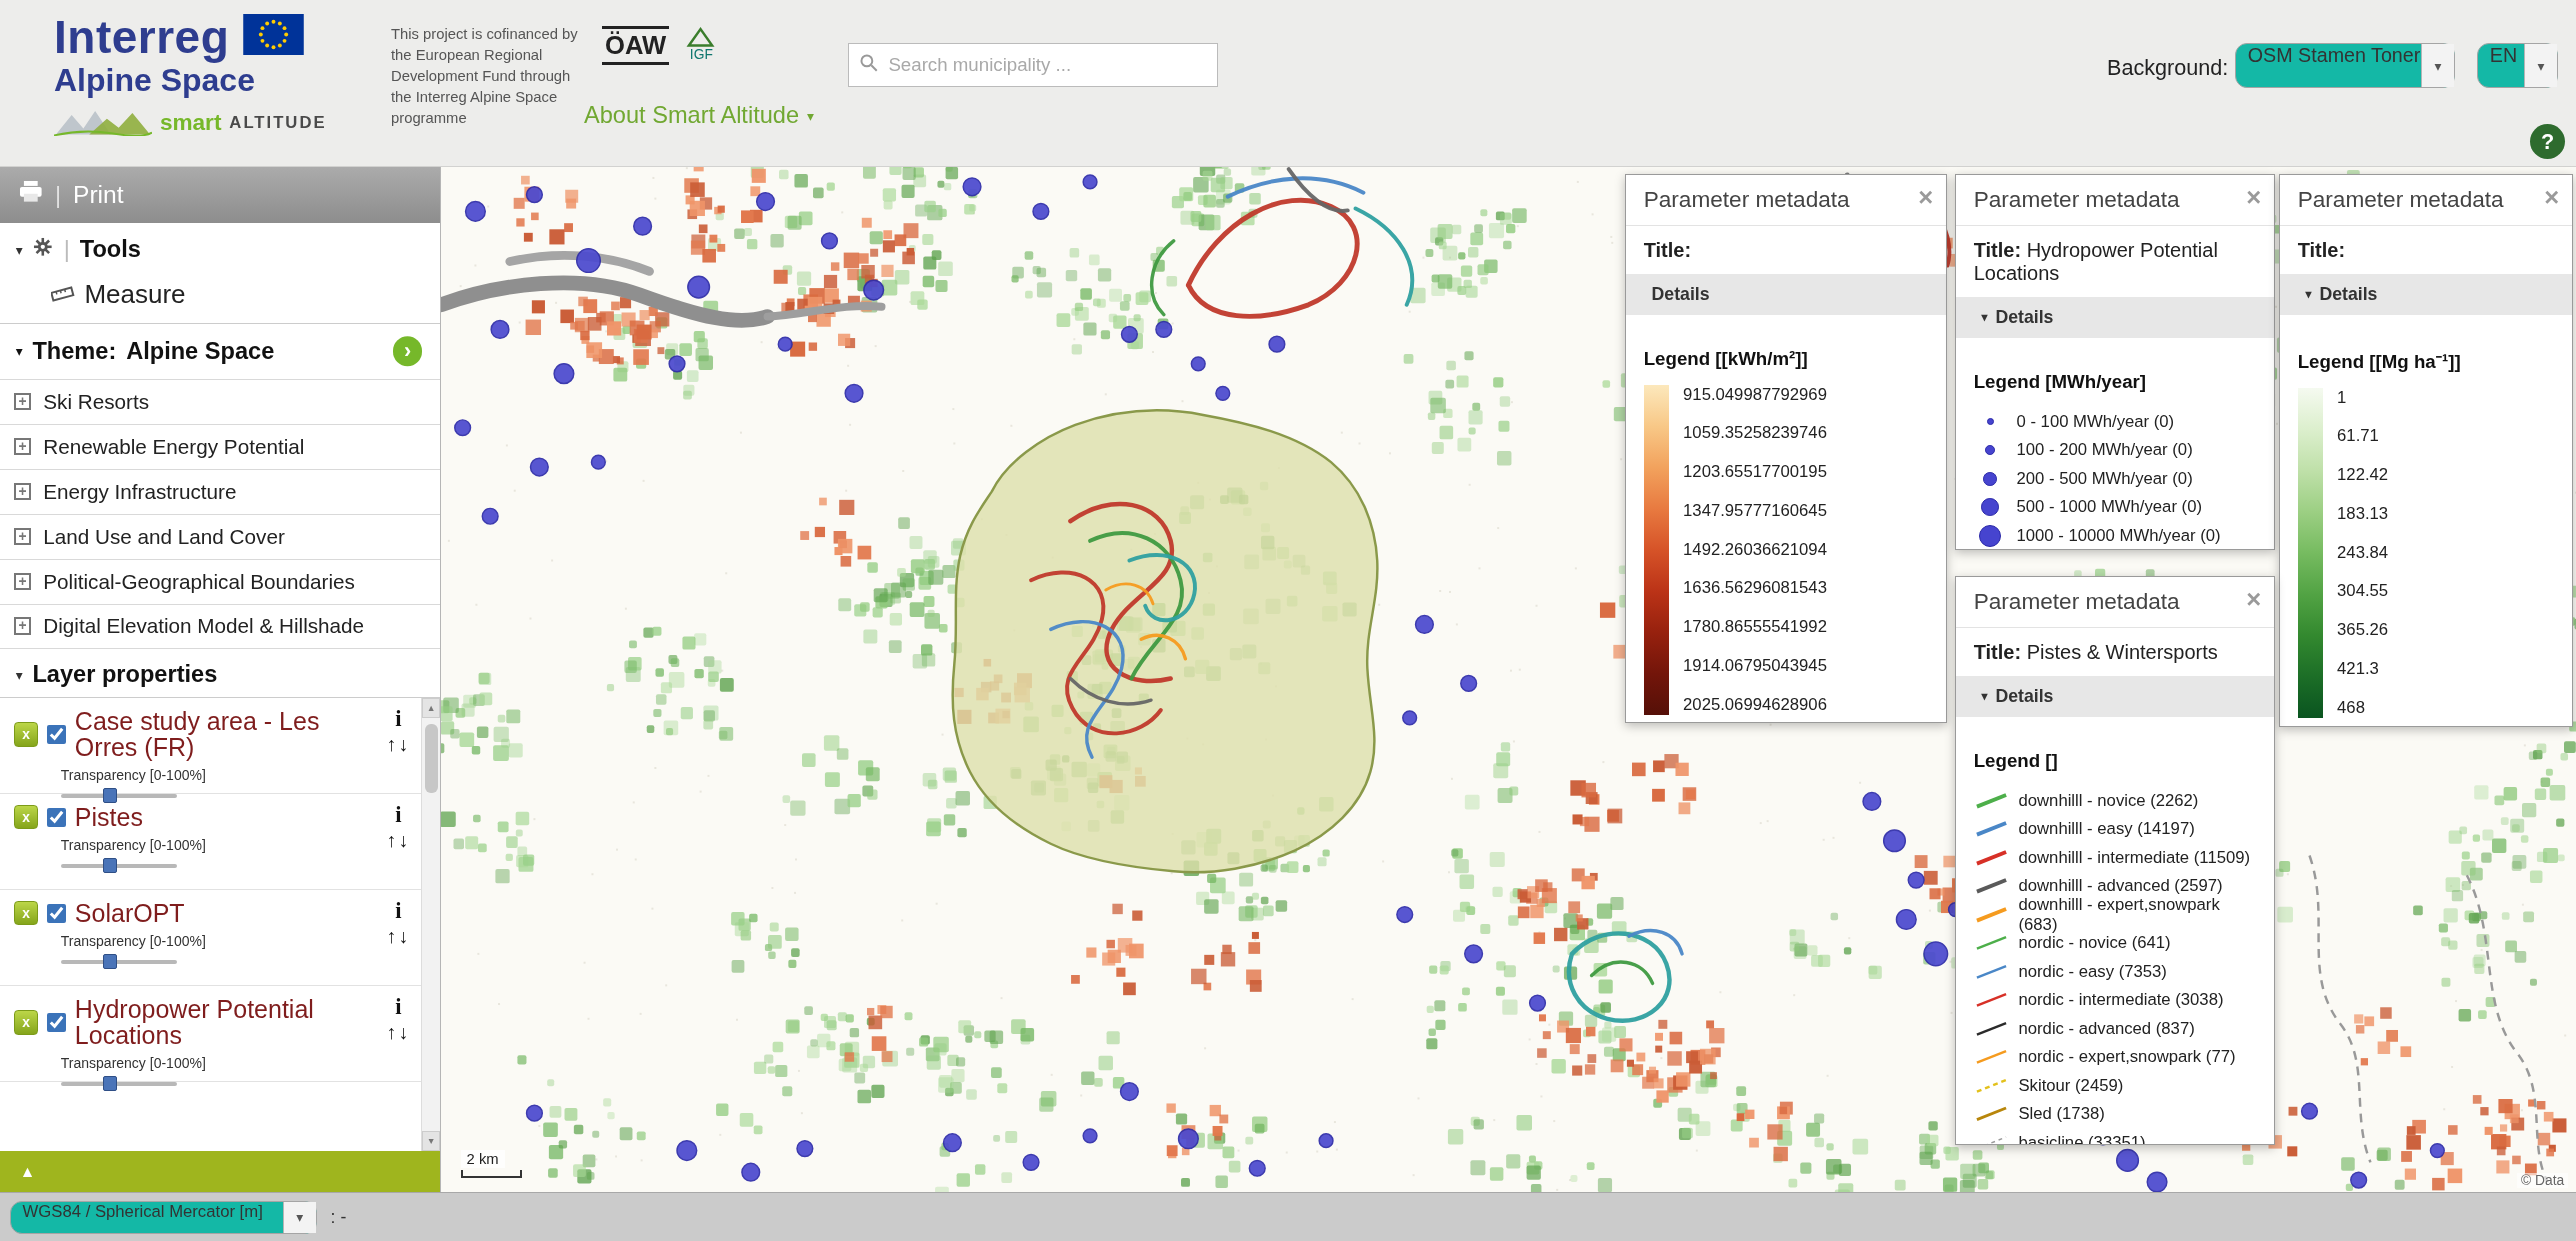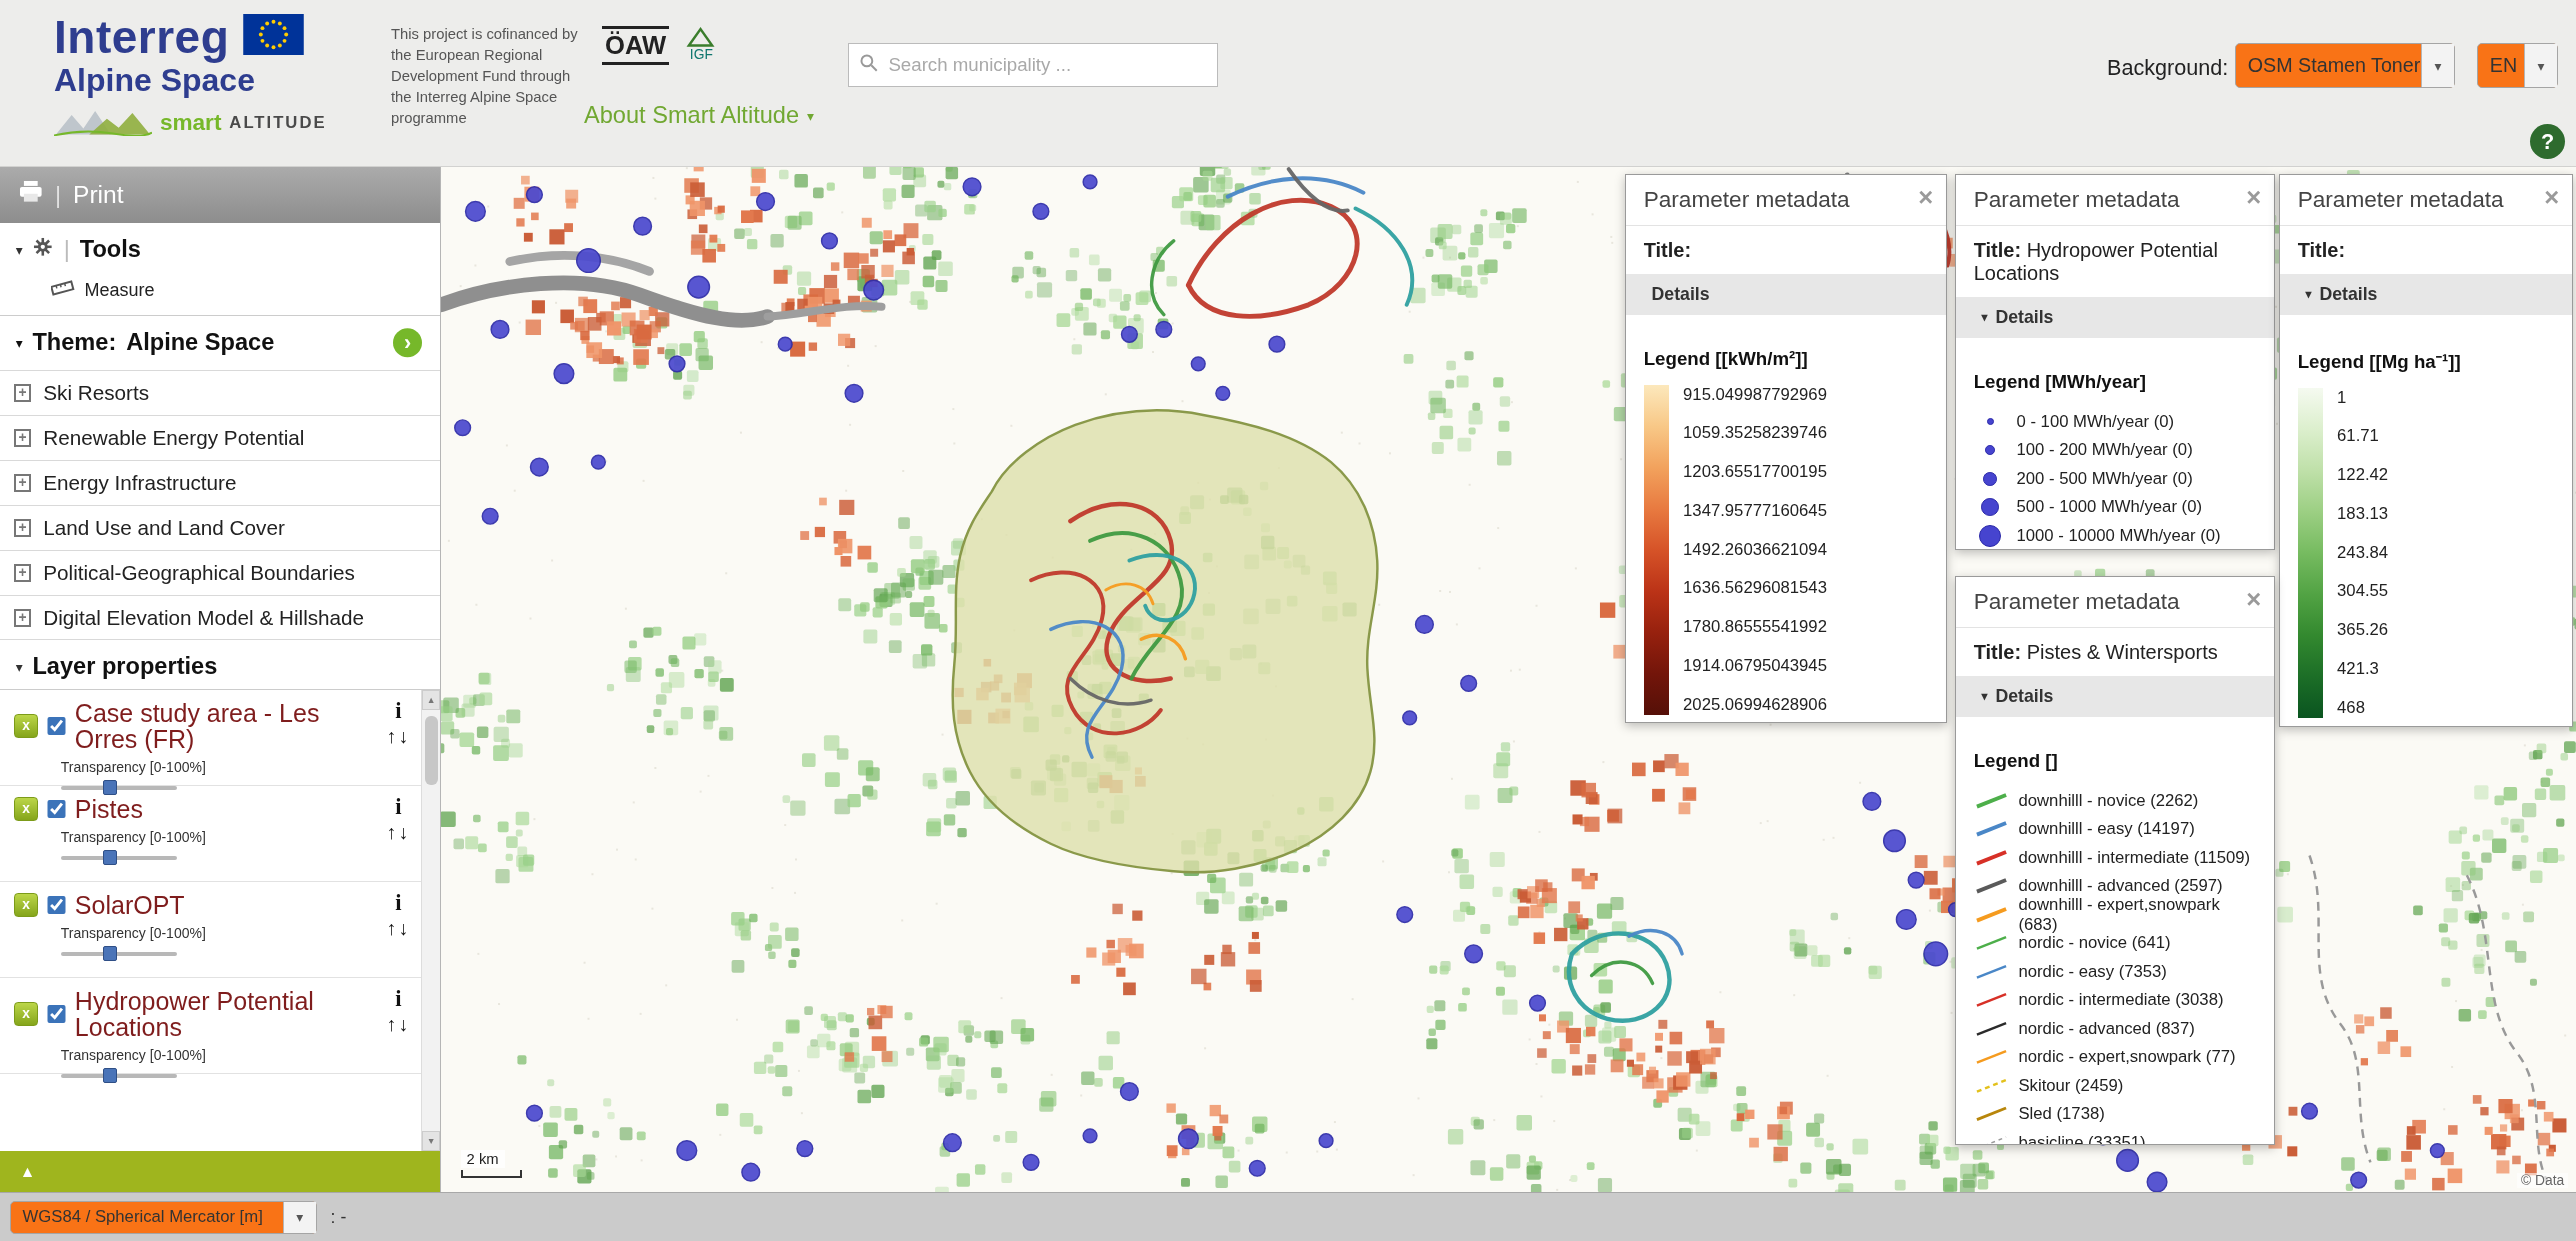--- a/index.html
+++ b/index.html
@@ -18,36 +18,36 @@
 .cofinance{position:absolute;left:391px;top:23.6px;width:187px;font-size:14.8px;line-height:1.42;color:#555}
 .partners{position:absolute;left:602px;top:25.6px;display:flex;align-items:flex-start;gap:15.7px}
 .oaw{font-size:25.6px;font-weight:bold;color:#222;border-top:3px solid #222;border-bottom:3px solid #222;padding:2px 3px}
 .igf{display:flex;flex-direction:column;align-items:center;font-size:13.8px;color:#0f766e;font-weight:normal}
 .about{position:absolute;left:584px;top:102px;font-size:23.6px;color:#71a832;cursor:pointer;display:flex;gap:7.9px;align-items:center}
 .about .caret{font-size:13.8px}
 .search-box{position:absolute;left:848px;top:43px;width:370px;height:44px;background:#fff;border:1px solid #bbb;display:flex;align-items:center;padding:0 9.8px;gap:7.9px}
 .search-box input{border:none;outline:none;flex:1;font-size:18.7px;color:#444;font-family:inherit;background:transparent}
 .search-box input::placeholder{color:#a9a9a9}
 .bg-label{position:absolute;left:2107px;top:55px;font-size:21.6px;color:#222}
-.selectbox{background:#f97316;border:1px solid #a5a5a5;border-radius:5px;display:flex;align-items:center;font-size:19.7px;color:#333}
+.selectbox{background:#14b8a6;border:1px solid #a5a5a5;border-radius:12px;display:flex;font-size:19.7px;color:#333}
 .selectbox .sel-text{flex:1;padding:0 11.8px;white-space:nowrap;overflow:hidden}
 .selectbox .sel-arrow{width:33px;align-self:stretch;border-left:1px solid #b5b5b5;display:flex;align-items:center;justify-content:center;color:#555;background:#f3f3f3;font-size:13.8px}
 #bg-select{position:absolute;left:2235px;top:43px;width:220px;height:45px}
 #lang-select{position:absolute;left:2477px;top:43px;width:81px;height:45px}
 .help-btn{position:absolute;left:2530px;top:124px;width:35px;height:35px;border-radius:50%;background:#2e6b2e;color:#fff;font-weight:bold;font-size:21.6px;display:flex;align-items:center;justify-content:center;cursor:pointer}
 
 
 .sidebar{position:absolute;left:0;top:167px;width:441px;height:1025px;background:#fff;border-right:1px solid #b5b5b5;z-index:4;display:flex;flex-direction:column}
 .print-bar{height:56px;background:linear-gradient(#ababab,#8d8d8d);display:flex;align-items:center;gap:11.8px;padding:0 17.7px;color:#fff;font-size:24.6px;flex:none;cursor:pointer}
 .print-sep{color:rgba(255,255,255,.7);font-size:23.6px}
 .section-head{display:flex;align-items:center;gap:9.8px;padding:12.8px 15.7px 8.9px;font-size:23.6px;color:#111}
 .section-head .caret{font-size:13.8px;color:#333}
 .head-bold{font-weight:bold}
 .head-pipe{color:#bbb}
-.tool-row{display:flex;align-items:center;gap:9.8px;padding:6.9px 15.7px 6.9px 51px;font-size:18px;color:#222;cursor:pointer}
+.tool-row{display:flex;align-items:center;gap:9.8px;padding:6.9px 15.7px 6.9px 51px;font-size:26px;color:#222;cursor:pointer}
 .divider{height:1px;background:#ccc;margin-top:5.9px}
 .theme-row{position:relative;display:flex;align-items:center;gap:9.8px;padding:13.8px 15.7px;font-size:23.6px;color:#111}
 .theme-go{position:absolute;right:17.7px;top:50%;transform:translateY(-50%);width:29.5px;height:29.5px;border-radius:50%;background:#76b82a;color:#fff;display:flex;align-items:center;justify-content:center;font-size:21.6px;font-weight:bold;cursor:pointer}
 .cat-row{display:flex;align-items:center;gap:11.8px;padding:0 13.8px;height:45px;font-size:20.7px;color:#222;border-top:1px solid #d9d9d9;cursor:pointer}
 .cat-row:last-of-type{border-bottom:1px solid #d9d9d9}
 .boxplus{width:17.7px;height:17.7px;border:2px solid #777;color:#777;font-size:13.8px;line-height:1;display:flex;align-items:center;justify-content:center;font-weight:bold;flex:none}
 .layer-area{position:relative;flex:1;display:flex;min-height:0;border-top:1px solid #ccc}
 .layer-list{flex:1;overflow:hidden}
 .layer-row{height:96px;padding:9.8px 9.8px 0 13.8px;border-bottom:1px solid #e2e2e2;position:relative}
 .layer-line1{display:flex;align-items:center;gap:8.9px;padding-right:41px}

